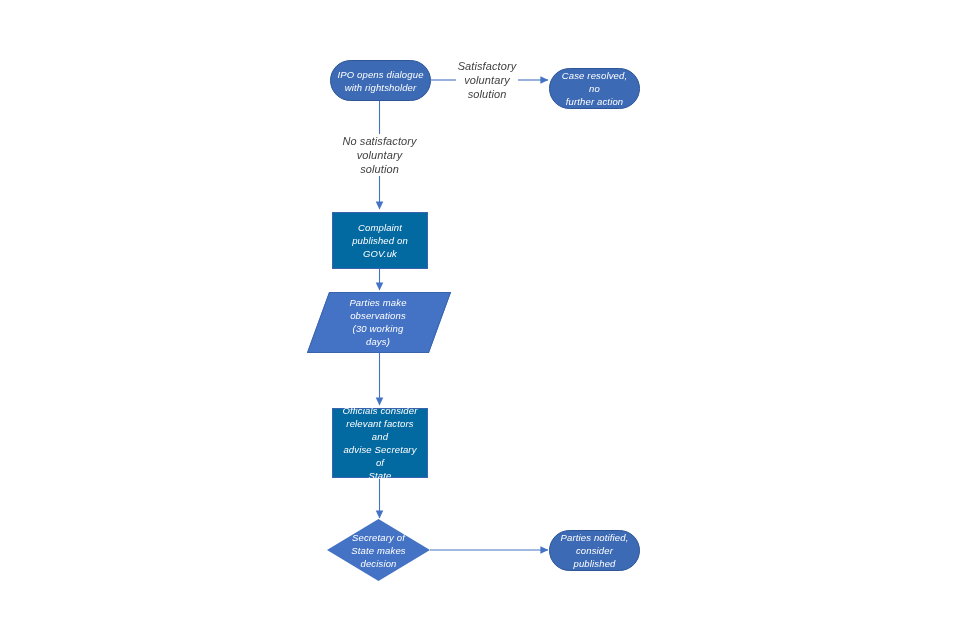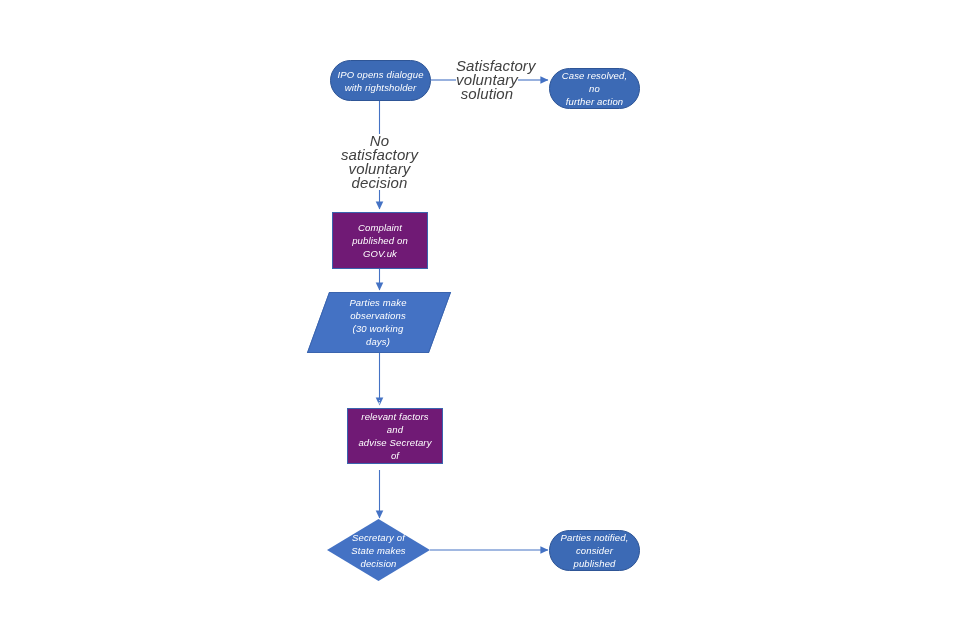--- a/index.html
+++ b/index.html
@@ -50,21 +50,21 @@
     white-space: pre-line;
   }
   
   .node.terminator {
     background: #3C6AB5;
     border: 1px solid #2E5596;
     border-radius: 22px;
   }
   
   .node.process {
-    background: #701a75;
+    background: #0369a1;
     border: 1px solid #3A64AE;
   }
   
   .node.data-shape {
     background: transparent;
     border: none;
     justify-content: center;
   }
   .node.data-shape .skew {
     position: absolute;
@@ -94,21 +94,21 @@
     clip-path: polygon(50% 0%, 100% 50%, 50% 100%, 0% 50%);
   }
   .node.decision .label {
     position: relative;
     z-index: 1;
   }
   .edge-label {
     position: absolute;
     text-align: center;
     color: #404040;
-    font-size: 15px;
+    font-size: 11px;
     line-height: 14px;
     letter-spacing: 0.1px;
     white-space: pre-line;
     background: #ffffff;
     z-index: 4;
   }
 </style>
 </head>
 <body>
 
@@ -165,21 +165,21 @@
   </div>
 
   <div class="node data-shape" style="left:318px; top:292px; width:120px; height:59px;">
     <span class="skew"></span>
     <span class="label">Parties make
 observations
 (30 working
 days)</span>
   </div>
 
-  <div class="node process" style="left:332px; top:408px; width:96px; height:56px;margin-left:15px;">
+  <div class="node process" style="left:332px; top:408px; width:96px; height:70px;">
     <span class="label">Officials consider
 relevant factors and
 advise Secretary of
 State</span>
   </div>
 
   <div class="node decision" style="left:327px; top:519px; width:103px; height:62px;">
     <span class="dia"></span>
     <span class="label">Secretary of
 State makes
@@ -190,15 +190,15 @@
     <span class="label">Parties notified,
 consider published</span>
   </div>
 
   <div class="edge-label" style="left:456px; top:59px; width:62px;">Satisfactory
 voluntary
 solution</div>
 
   <div class="edge-label" style="left:331px; top:134px; width:97px;">No satisfactory
 voluntary
-decision</div>
+solution</div>
 
 </div>
 
 </body></html>

